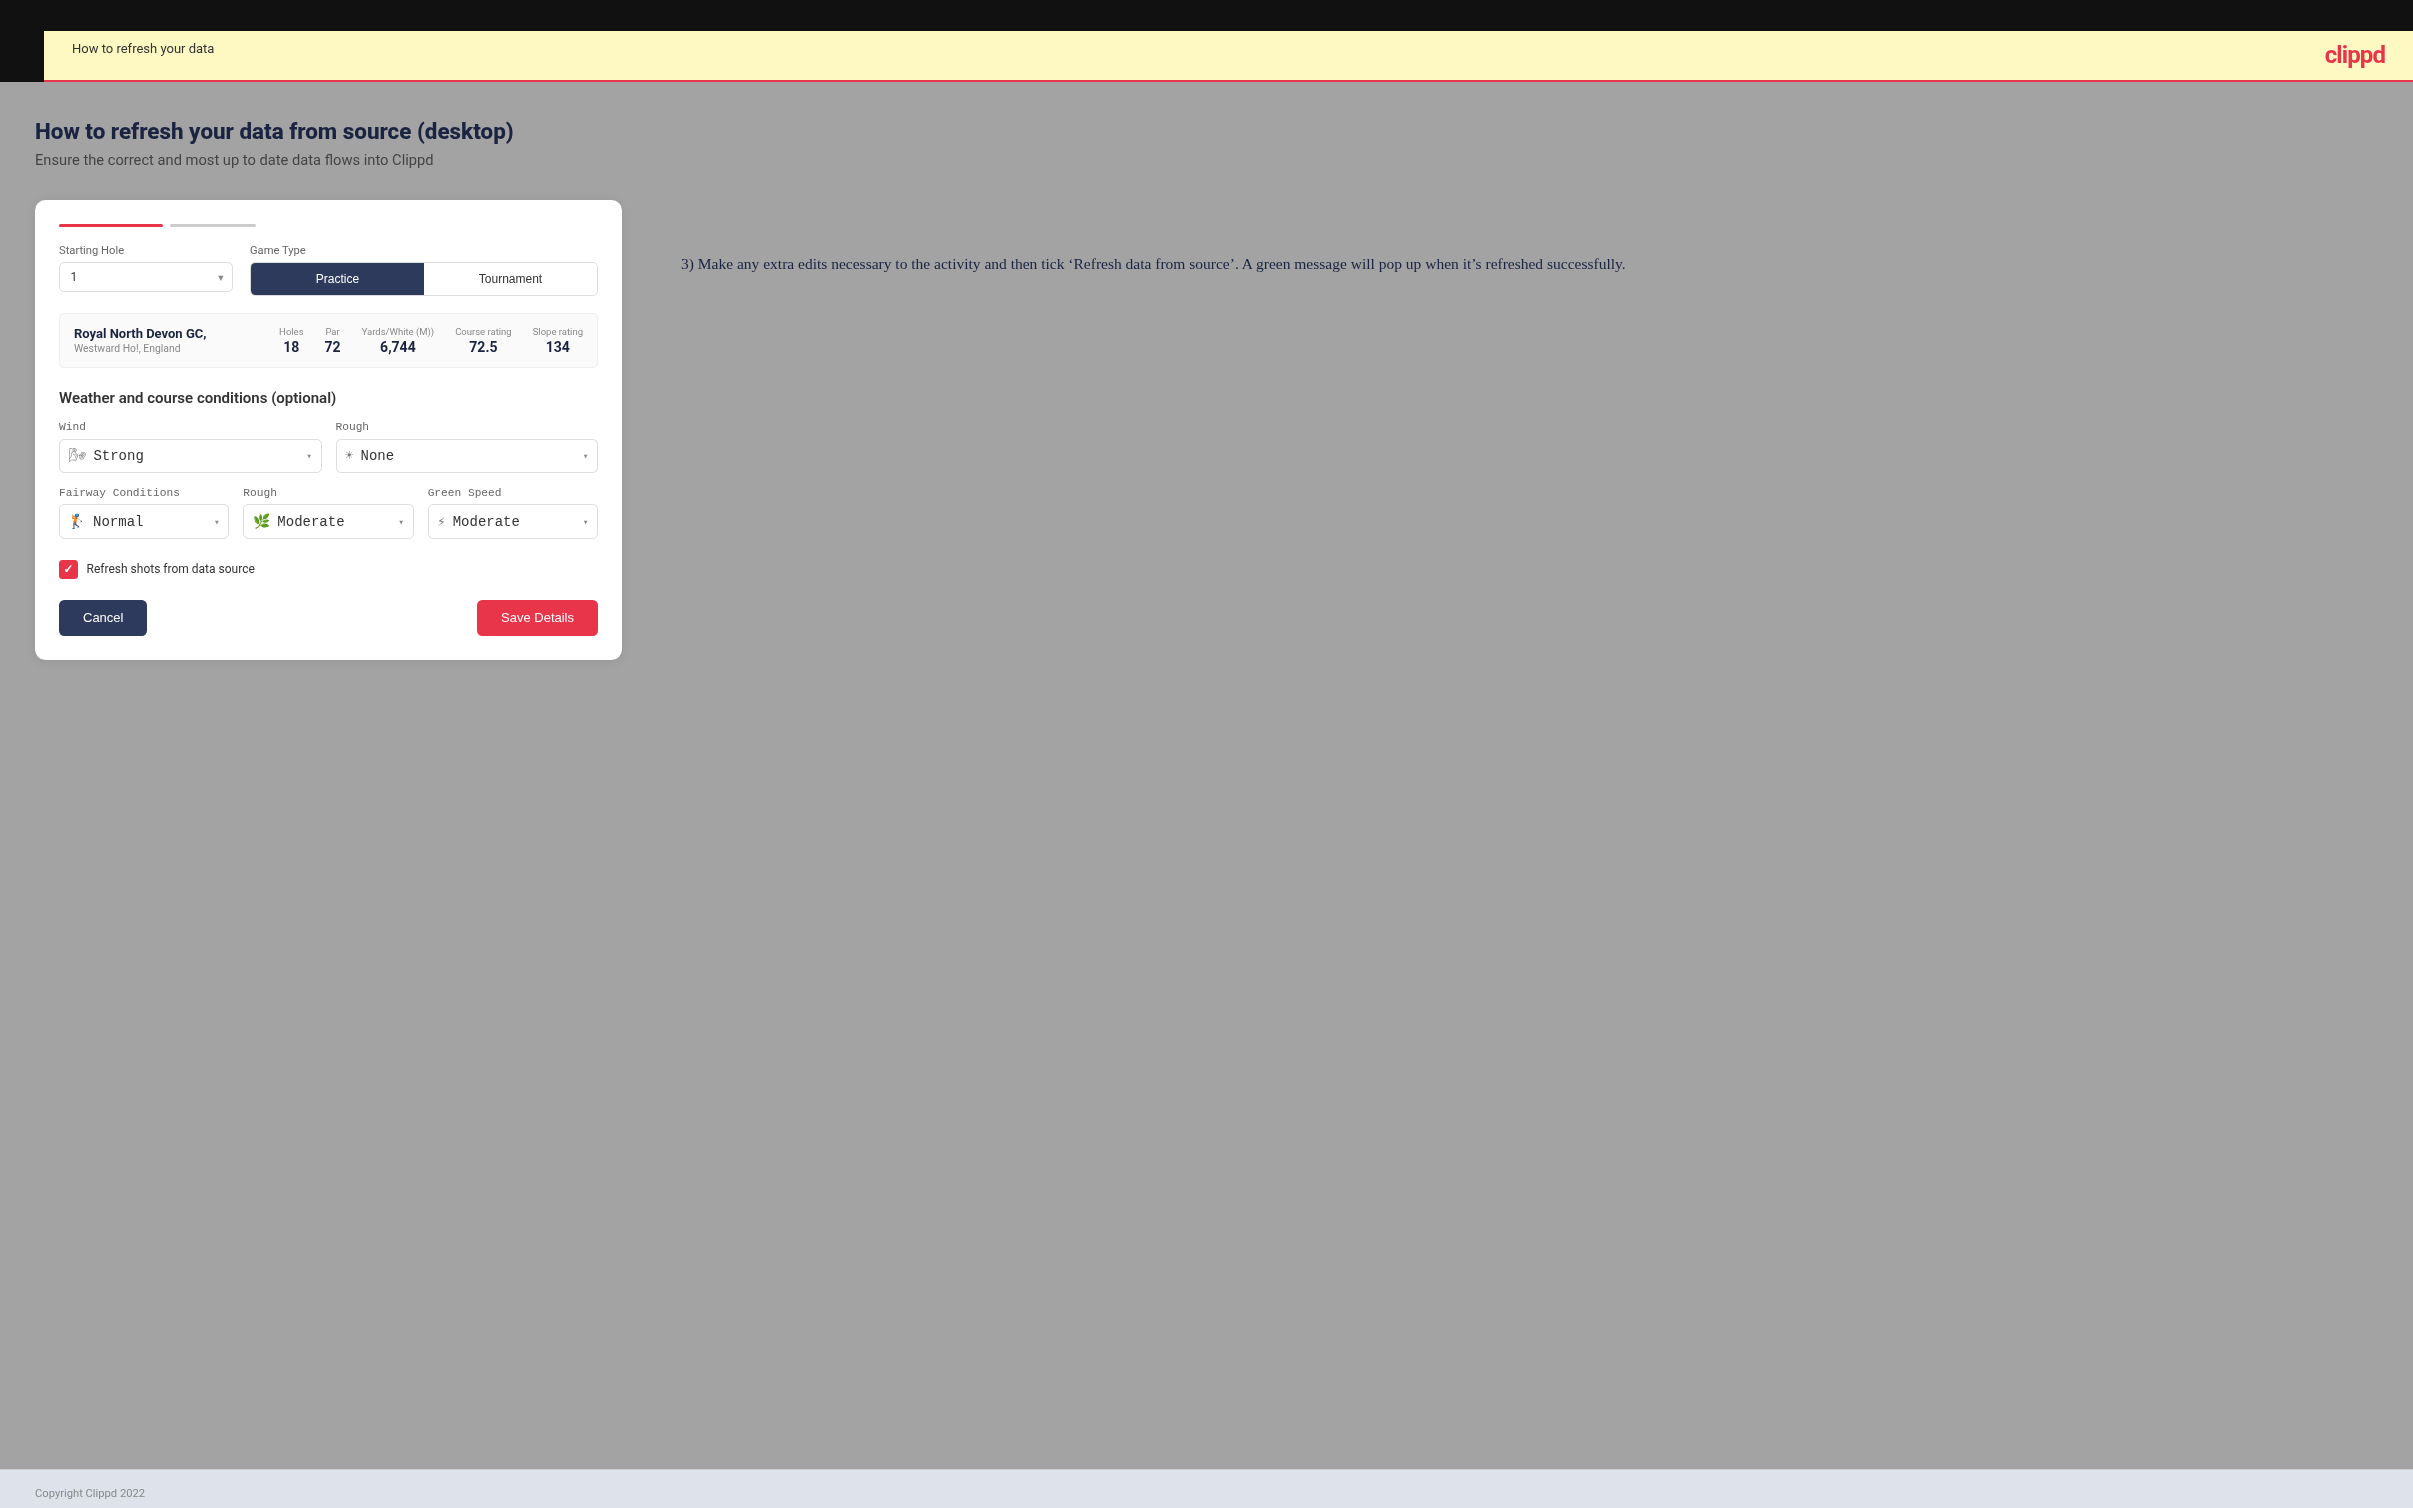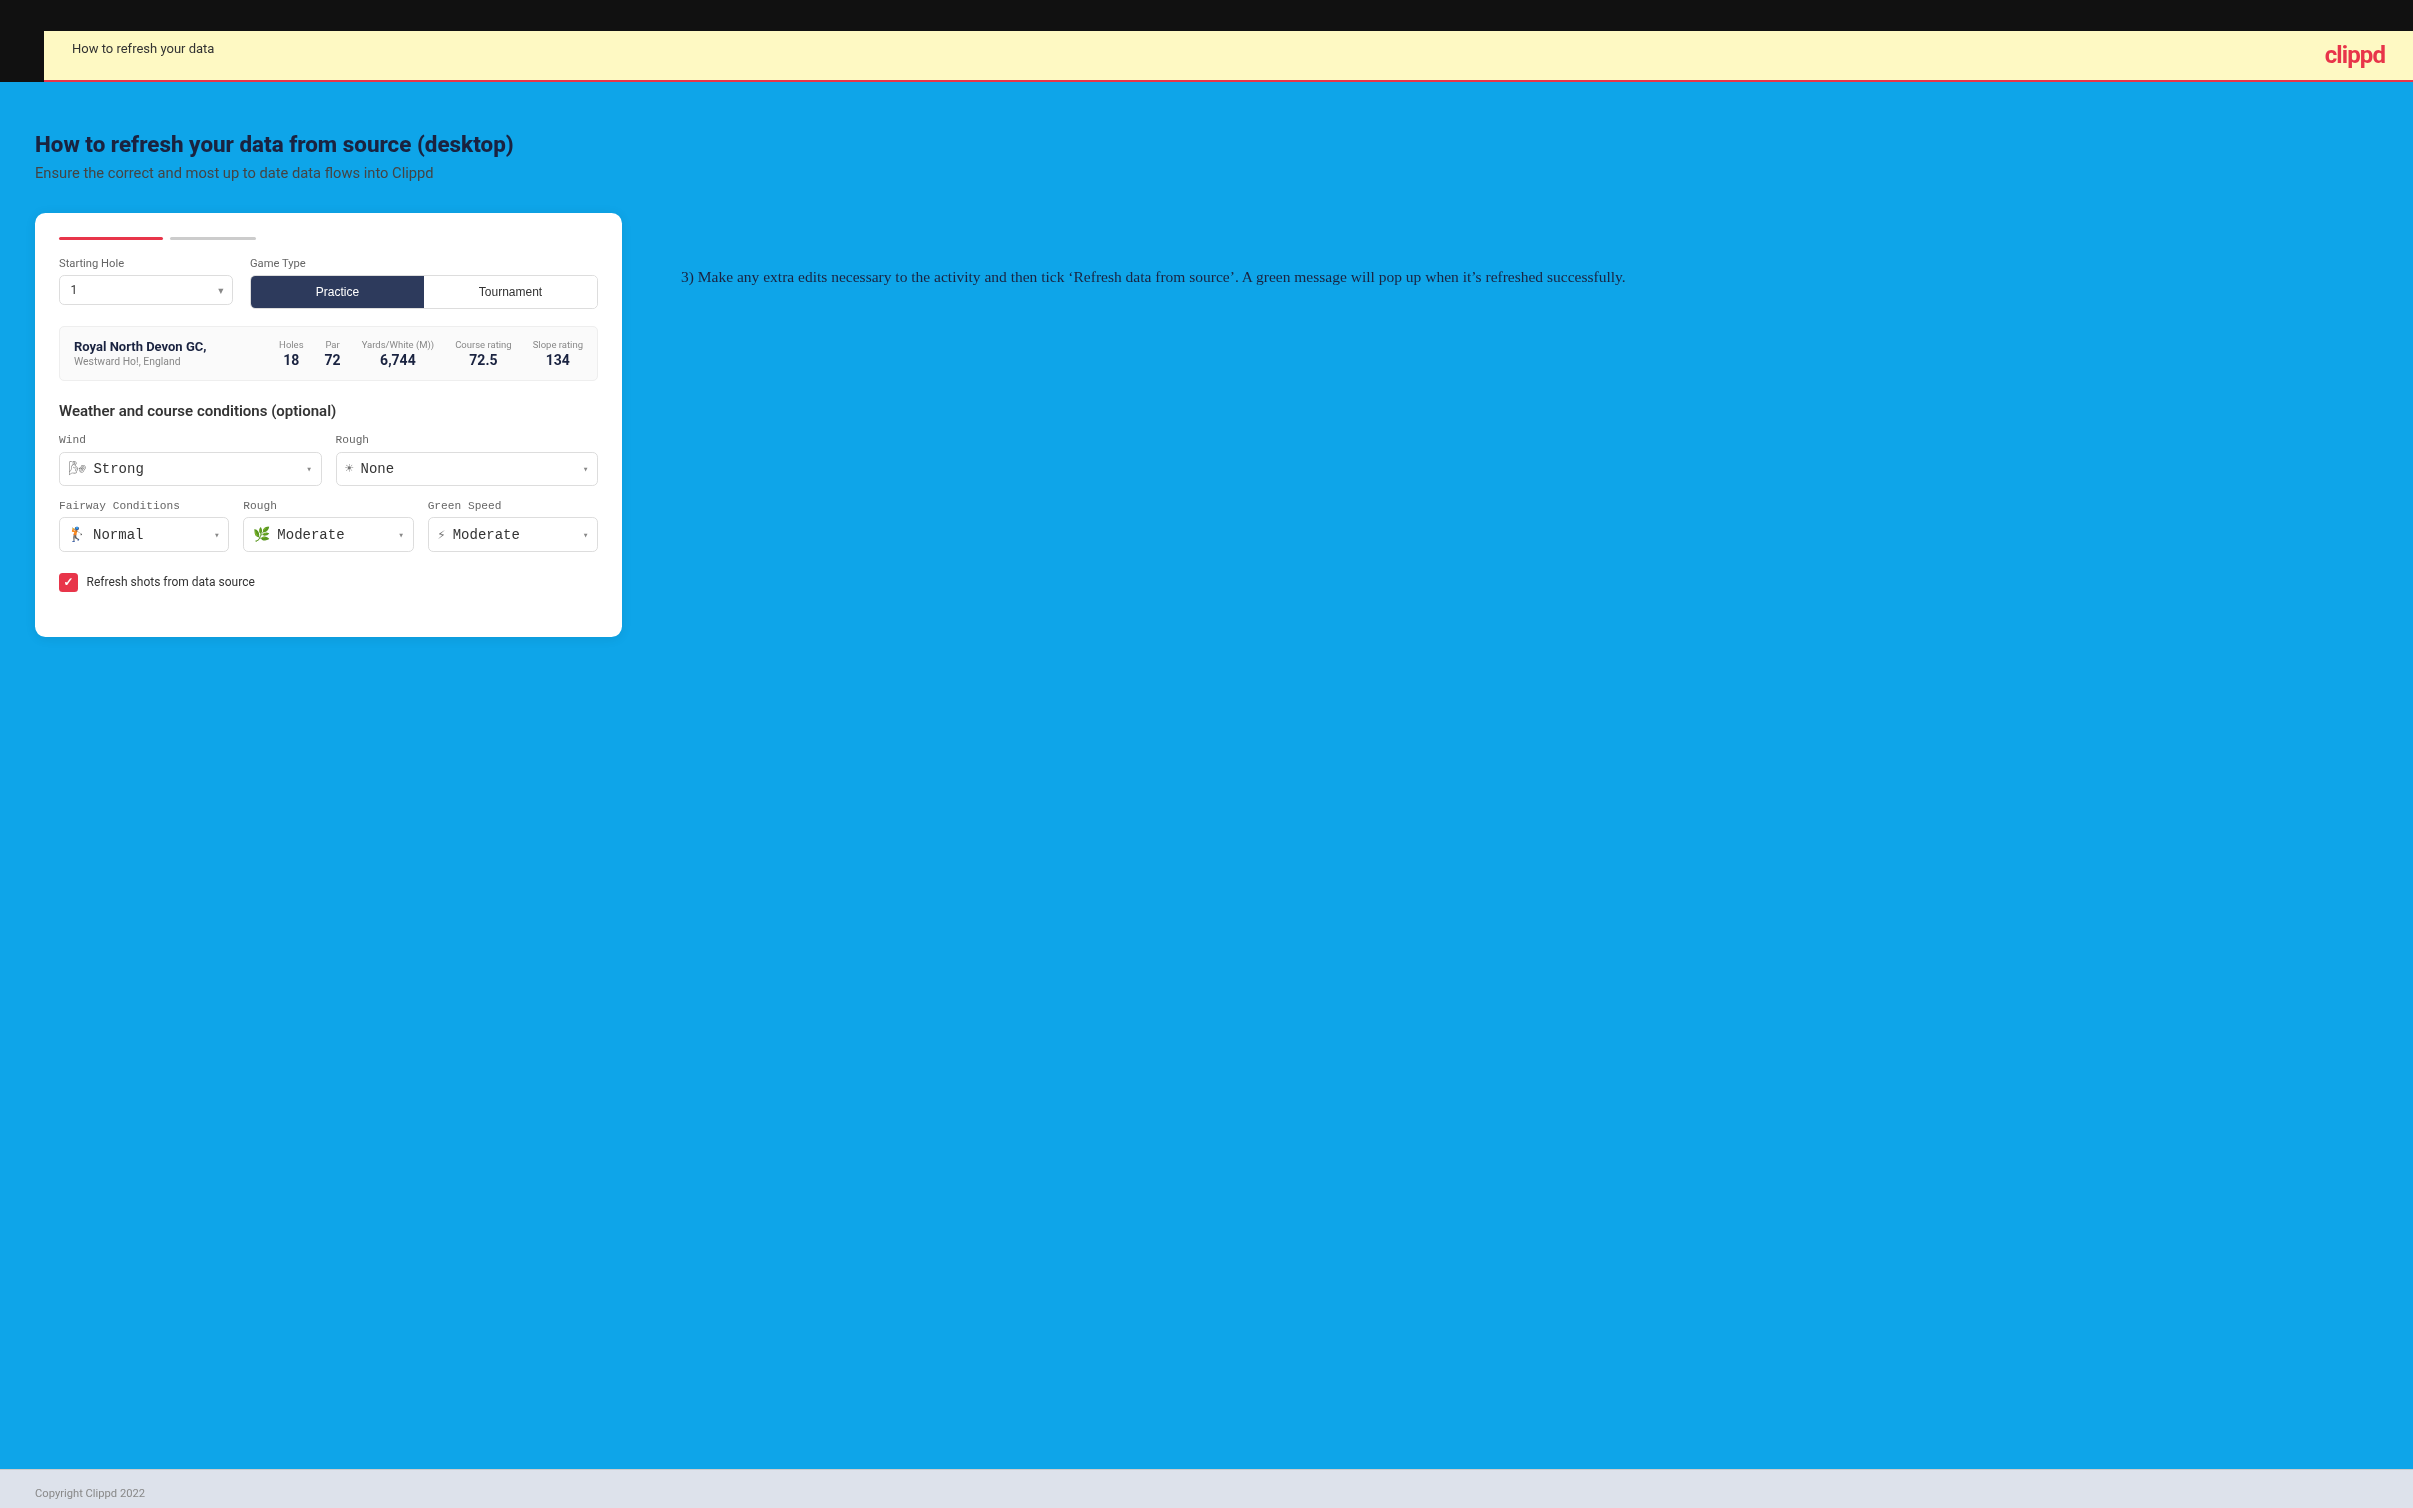--- a/index.html
+++ b/index.html
@@ -29,22 +29,22 @@
     }
 
     .logo {
       font-size: 24px;
       font-weight: 700;
       color: #e8354a;
       letter-spacing: -0.9px;
     }
 
     .main-content {
-      background: #0ea5e9;
-      padding: 49px 35px 35px 35px;
+      background: #a3a3a3;
+      padding: 36px 35px 35px 35px;
       min-height: calc(100vh - 121px);
     }
 
     .page-heading {
       font-size: 22.4px;
       font-weight: 800;
       color: #1a2340;
       margin-bottom: 7px;
     }
 
@@ -472,20 +472,24 @@
         </div>
       </div>
 
       <div class="checkbox-row">
         <div class="checkbox-box">
           <span class="checkbox-check">✓</span>
         </div>
         <span class="checkbox-label">Refresh shots from data source</span>
       </div>
 
+      <div class="button-row">
+        <button class="btn-cancel">Cancel</button>
+        <button class="btn-save">Save Details</button>
+      </div>
 
     </div>
 
     <div class="description-block">
       <p class="description-text">3) Make any extra edits necessary to the activity and then tick ‘Refresh data from source’. A green message will pop up when it’s refreshed successfully.</p>
     </div>
 
   </div>
 </div>
 

